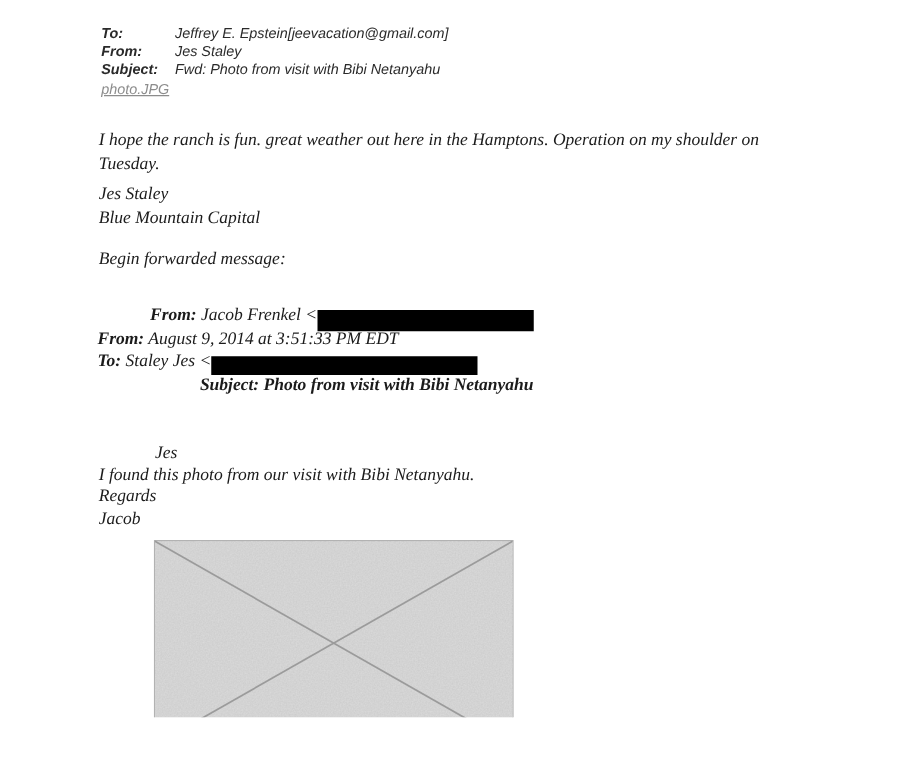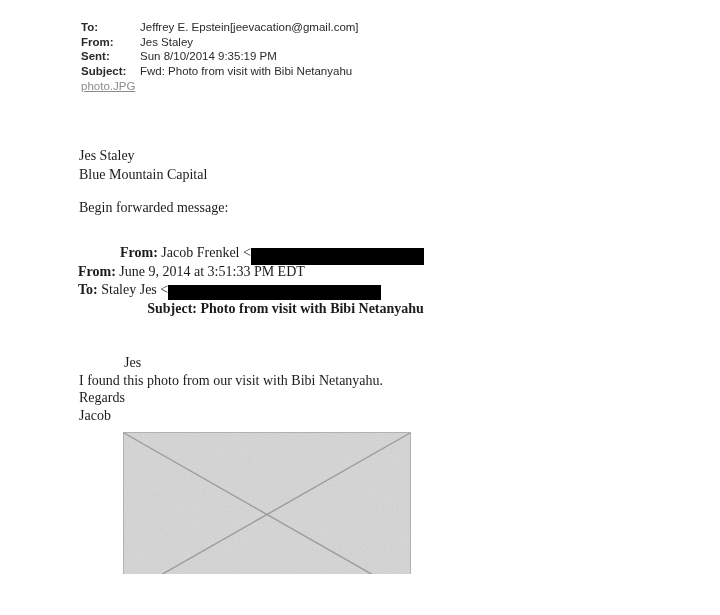--- a/index.html
+++ b/index.html
@@ -7,20 +7,21 @@
     padding: 0;
     background: #ffffff;
   }
   #page {
     position: relative;
     width: 720px;
     height: 574px;
     background: #ffffff;
     overflow: hidden;
     color: #1d1d1d;
+    font-style: italic;
   }
   
   .email-header {
     position: absolute;
     left: 81px;
     top: 20px;
     font-family: "Liberation Sans", sans-serif;
     font-size: 11.5px;
     line-height: 14.6px;
     color: #2a2a2a;
@@ -84,46 +85,46 @@
   <div class="email-header">
     <div class="hdr-row">
       <span class="hdr-label">To:</span>
       <span class="hdr-value">Jeffrey E. Epstein[jeevacation@gmail.com]</span>
     </div>
     <div class="hdr-row">
       <span class="hdr-label">From:</span>
       <span class="hdr-value">Jes Staley</span>
     </div>
     <div class="hdr-row">
-      <span class="hdr-label">Sent:</span>
-      <span class="hdr-value">Sun 8/10/2014 9:35:19 PM</span>
-    </div>
-    <div class="hdr-row">
       <span class="hdr-label">Subject:</span>
       <span class="hdr-value">Fwd: Photo from visit with Bibi Netanyahu</span>
     </div>
     <span class="attachment-link">photo.JPG</span>
   </div>
 
+  <div class="serif body-p1">
+    <div>I hope the ranch is fun.  great weather out here in the Hamptons. Operation on my shoulder on</div>
+    <div>Tuesday.</div>
+  </div>
 
   <div class="serif signature">
     <div>Jes Staley</div>
     <div>Blue Mountain Capital</div>
   </div>
 
   <div class="serif begin-forwarded">Begin forwarded message:</div>
 
   <div class="serif fwd-header">
     <div class="fwd-from-line">
       <span class="fwd-label">From:</span>
       <span>Jacob Frenkel &lt;</span><span class="redaction-bar redaction-from"></span>
     </div>
     <div>
       <span class="fwd-label">From:</span>
-      <span>June 9, 2014 at 3:51:33 PM EDT</span>
+      <span>August 9, 2014 at 3:51:33 PM EDT</span>
     </div>
     <div>
       <span class="fwd-label">To:</span>
       <span>Staley Jes &lt;</span><span class="redaction-bar redaction-to"></span>
     </div>
     <div class="fwd-subject">
       <span>Subject:</span>
       <span>Photo from visit with Bibi Netanyahu</span>
     </div>
   </div>

